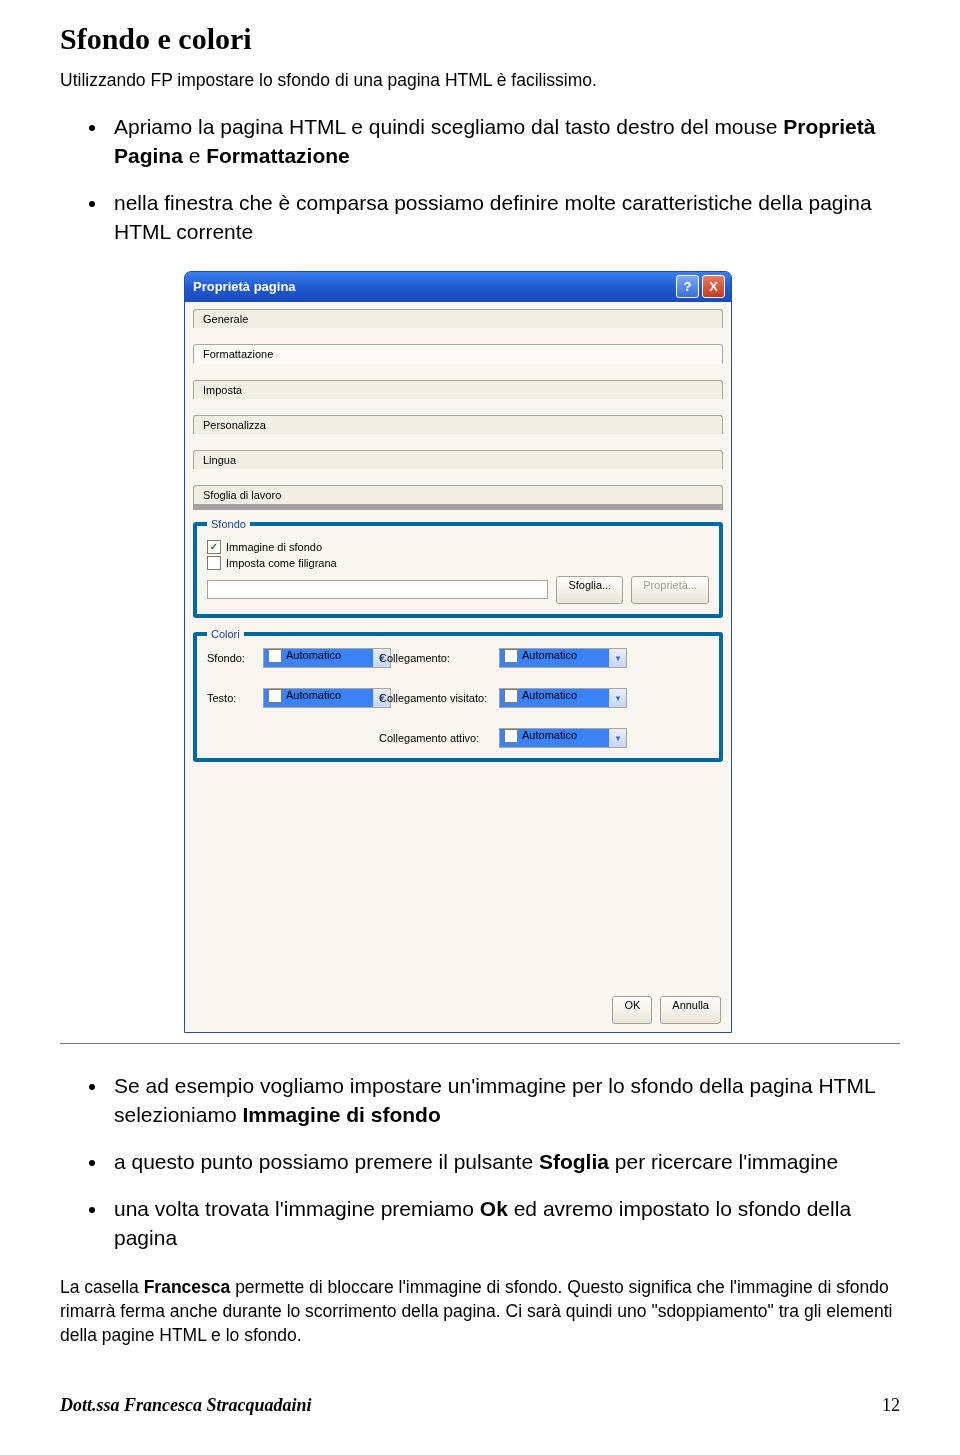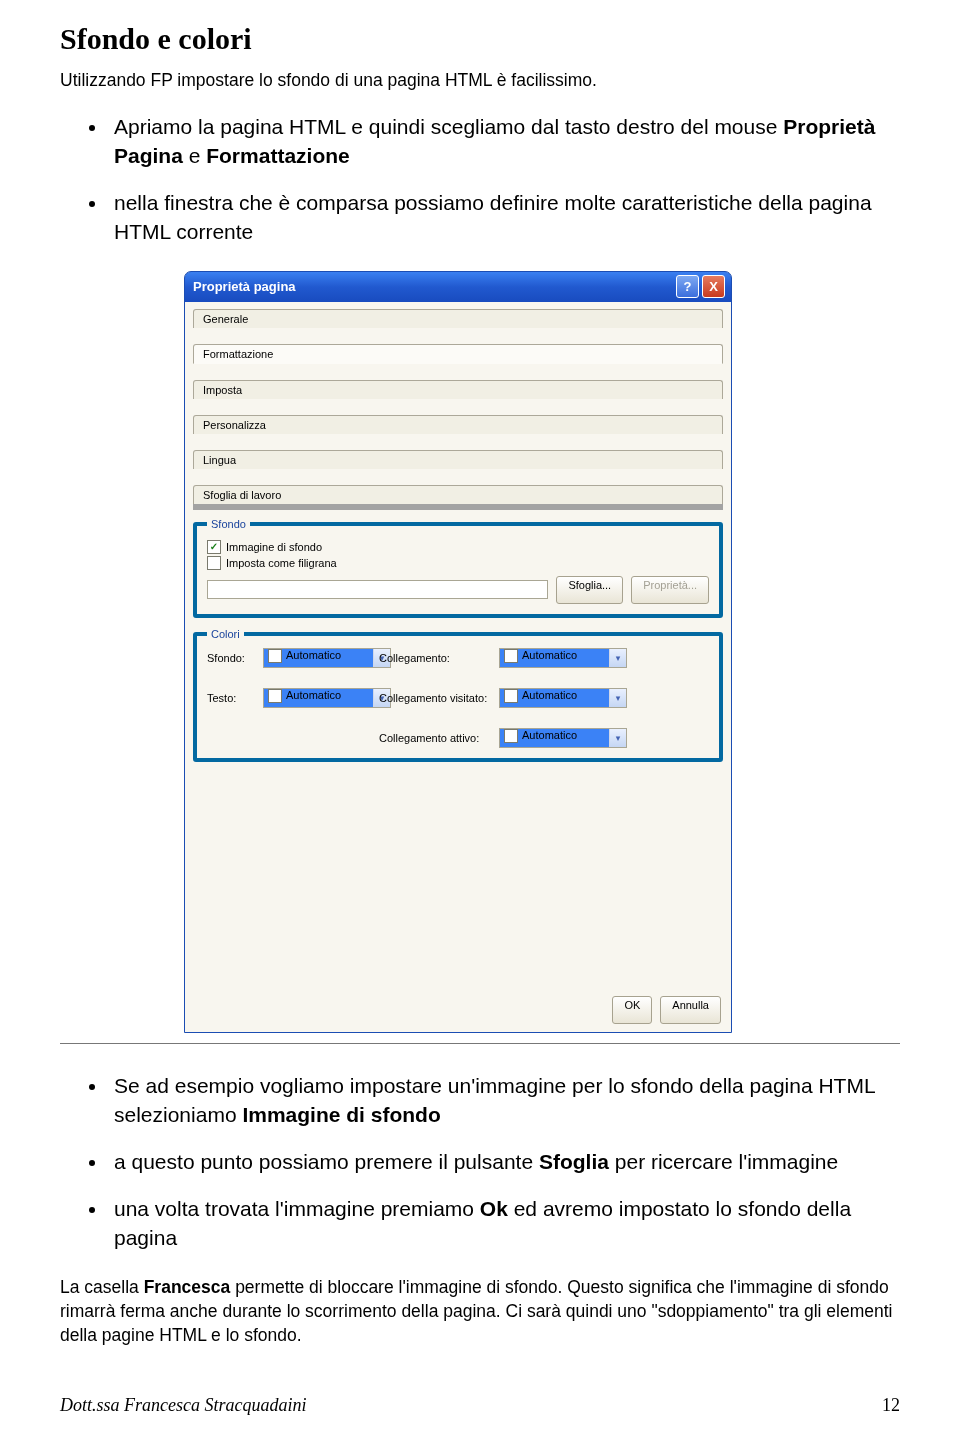--- a/index.html
+++ b/index.html
@@ -54,21 +54,21 @@
     margin-top: 22px;
   }
   .footer {
     display: flex;
     justify-content: space-between;
     padding: 0 60px 20px 60px;
     font-family: "Times New Roman", Times, serif;
     font-size: 18px;
   }
   .footer-left {
-    font-weight: normal;
+    font-weight: bold;
     font-style: italic;
   }
 
   
   .dialog-wrap {
     margin: 24px 0 10px 124px;
   }
   .dlg {
     width: 546px;
     border: 1px solid #1b4db3;

